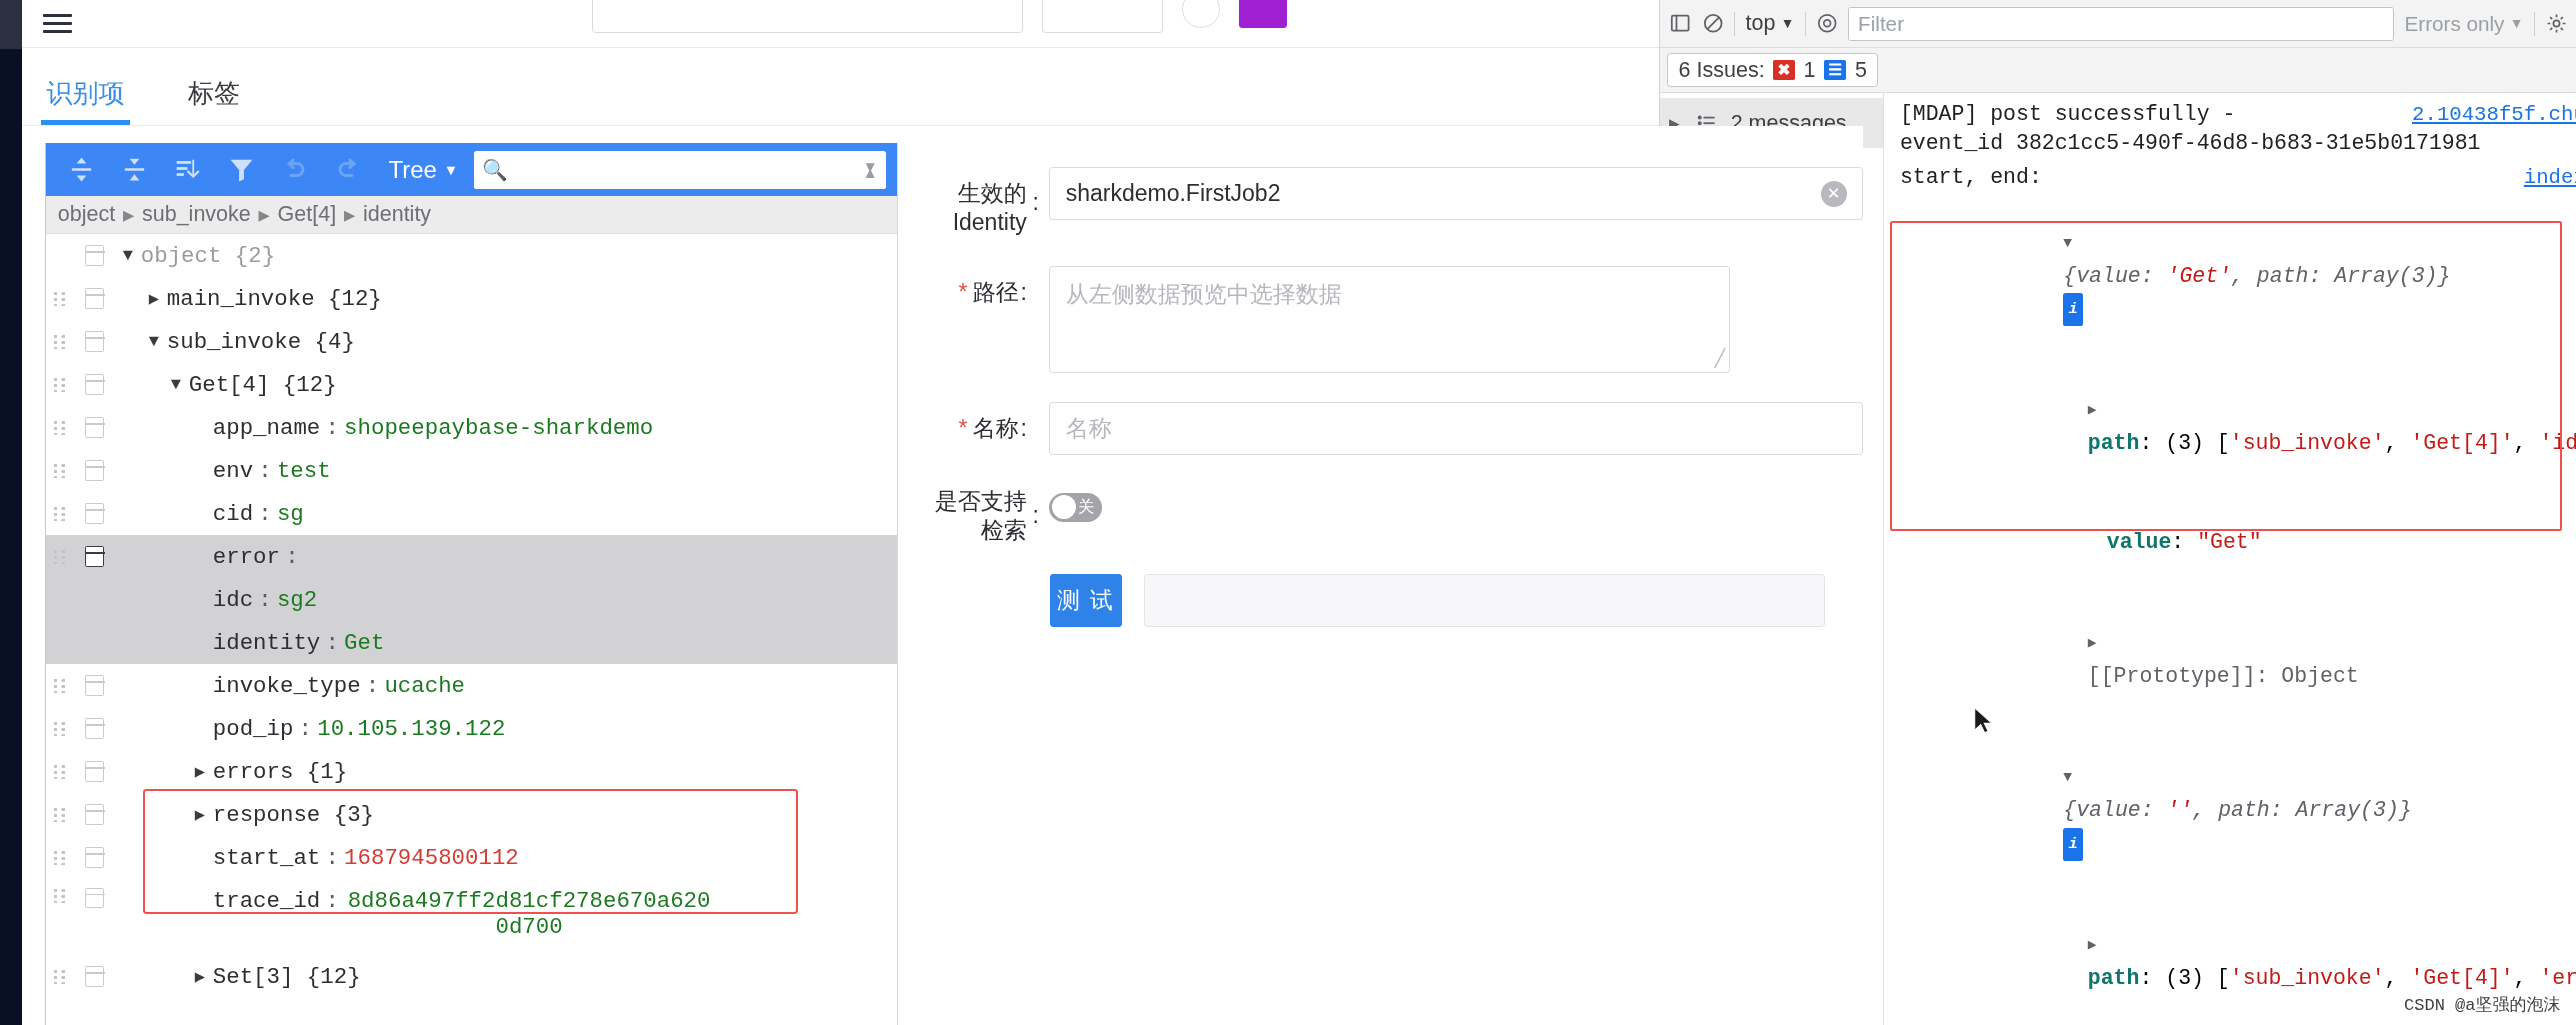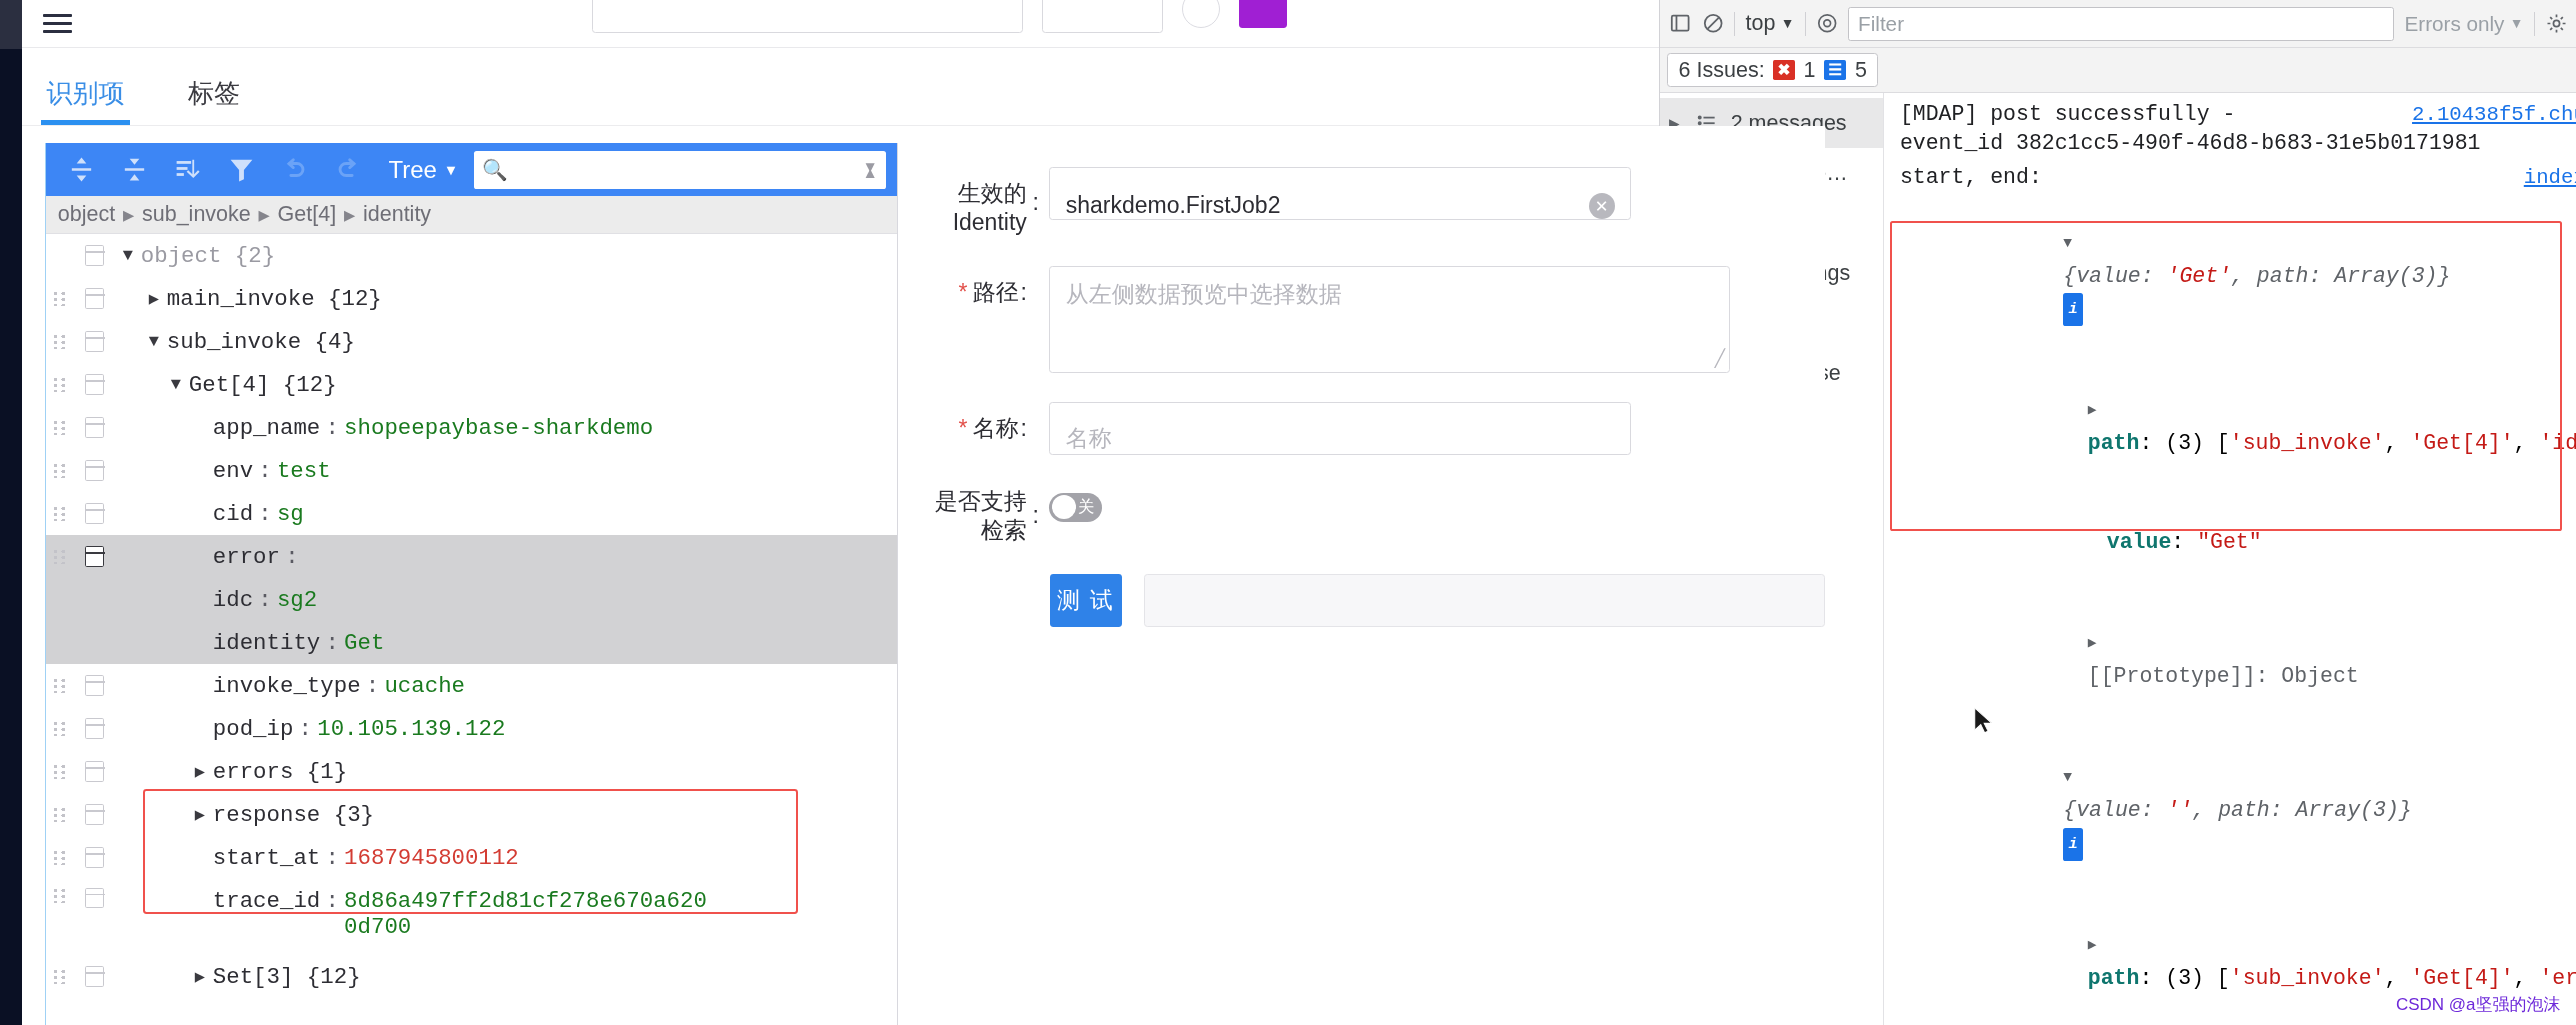--- a/index.html
+++ b/index.html
@@ -72,37 +72,37 @@
               radial-gradient(circle 1.9px at 10.3px 14.6px, #c3c3c9 99%, transparent 100%); }
   .chk { width:40px; flex:0 0 40px; display:flex; align-items:center; justify-content:center; }
   .chk b { display:block; width:19px; height:20.7px; border:1.7px solid #c9c9cf; border-radius:1.7px; position:relative; background:#fff; }
   .chk b::after { content:""; position:absolute; left:-1.7px; right:-1.7px; top:5.2px; height:1.7px; background:#c9c9cf; }
   .trow.sel .chk b { border-color:#3a3a40; }
   .trow.sel .chk b::after { background:#3a3a40; }
   .arrow { width:26px; flex:0 0 26px; font-size:17px; color:#3a3a40; text-align:center; }
   .tlabel { white-space:pre; }
   .k { color:#2d2d33; }
   .colon { color:#5a5a62; padding:0 5.2px; }
-  .v-str { color:#1a7a1f; }
+  .v-str { color:#1a7a1f;text-align:center; }
   .v-num { color:#d33c33; }
   .v-gray { color:#9a9aa2; }
   .wrapval { display:inline-block; max-width:370px; white-space:normal; word-break:break-all; line-height:26px; vertical-align:top; }
 
   .redbox { position:absolute; border:2.6px solid #f0514c; border-radius:3.4px; pointer-events:none; }
 
   
   .formpanel { flex:1; padding:41px 0 0 0; background:#fff; position:relative; }
   .frow { display:flex; align-items:flex-start; margin-bottom:29px; }
   .flabel { width:129px; flex:0 0 129px; text-align:right; font-size:23px; color:#2d2d33;
             line-height:29px; padding-top:12px; position:relative; }
   .flabel .req { color:#e2514b; margin-right:5.2px; }
   .flabel .cln { position:absolute; right:-12px; top:50%; transform:translateY(-50%); }
   .fctl { margin-left:22.4px; }
-  .inp { width:582px; height:53px; border:0.9px solid #d9d9de; border-radius:3.4px;
-         display:flex; align-items:flex-end; padding:0 15.5px; font-size:23px; color:#2d2d33; background:#fff; }
+  .inp { width:814px; height:53px; border:0.9px solid #d9d9de; border-radius:3.4px;
+         display:flex; align-items:center; padding:0 15.5px; font-size:23px; color:#2d2d33; background:#fff; }
   .inp .clearic { margin-left:auto; width:26px; height:26px; border-radius:50%; background:#b8b8be;
                   color:#fff; font-size:16.4px; display:flex; align-items:center; justify-content:center; }
   .ta { width:681px; height:107px; border:0.9px solid #d9d9de; border-radius:3.4px; padding:12px 15.5px;
         font-size:23px; color:#b6b6bd; background:#fff; position:relative; }
   .ta .grab { position:absolute; right:4.3px; bottom:2.6px; color:#b6b6bd; font-size:17px; }
   .inp.ph { color:#b6b6bd; }
   .switch { width:53px; height:29px; border-radius:14.6px; background:#a3a3a9; position:relative; display:flex;
             align-items:center; }
   .switch .knob { width:24px; height:24px; border-radius:50%; background:#fff; margin-left:2.6px; }
   .switch .sl { position:absolute; right:7.8px; color:#fff; font-size:16.4px; }
@@ -145,22 +145,22 @@
   .it { font-style:italic; }
   .cprop { color:#0f766e; font-weight:bold; }
   .cstr { color:#c41a16; }
   .cgray { color:#5f6368; }
   .infoic { display:inline-block; background:#1a73e8; color:#fff; border-radius:2.6px; font-size:15.5px;
             padding:0 5.2px; font-style:italic; font-weight:bold; vertical-align:1.7px; }
   .console-red { position:absolute; border:2.6px solid #f0514c; border-radius:2.6px; pointer-events:none; }
 
   .cursor { position:absolute; width:0; height:0; }
   .cursor svg { display:block; }
-  .watermark { position:absolute; right:15.5px; bottom:8.6px; font-size:17px; color:#6d28d9;
-               font-family:Liberation Sans, sans-serif; }
+  .watermark { position:absolute; right:15.5px; bottom:8.6px; font-size:17px; color:#404040;
+               font-family:Liberation Mono, monospace; }
 </style>
 </head>
 <body>
 
 <div class="app">
 
   <div class="rail">
     <div class="rail-top"></div>
   </div>
 

